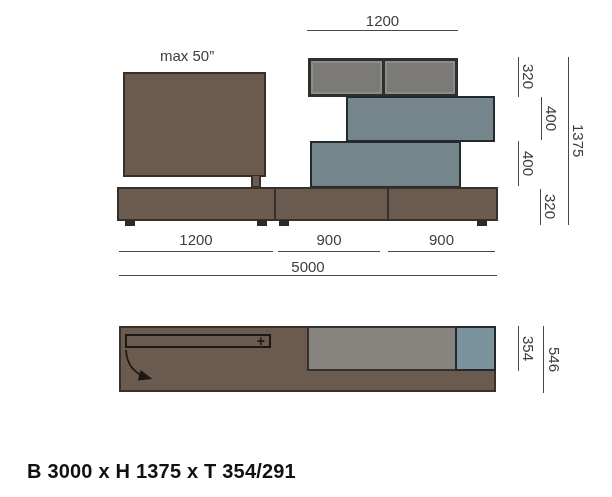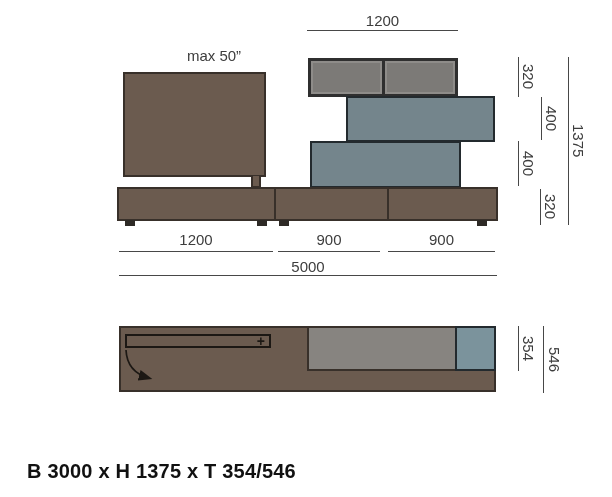--- a/index.html
+++ b/index.html
@@ -37,21 +37,21 @@
 </head>
 <body>
 
 <div id="canvas">
 
   <div class="box" style="left:0;top:0;width:568px;height:290px;">
 
     <div class="dimlabel-h" style="left:307px;top:13px;width:151px;">1200</div>
     <div class="hline" style="left:307px;top:30px;width:151px;"></div>
 
-    <div class="dimlabel-h" style="left:160px;top:48px;width:108px;text-align:center;">max 50”</div>
+    <div class="dimlabel-h" style="left:160px;top:48px;width:108px;text-align:left;">max 50”</div>
 
     <div class="box brown" style="left:123px;top:72px;width:143px;height:105px;"></div>
 
     <div class="box brown" style="left:251px;top:176px;width:10px;height:12px;border-top:none;"></div>
 
     <div class="box shelfunit" style="left:308px;top:58px;width:150px;height:39px;">
       <div class="compartment"></div>
       <div class="compartment"></div>
     </div>
 
@@ -118,15 +118,15 @@
       <path d="M 6 4 Q 7 26 29 32" fill="none" stroke="#1c1814" stroke-width="1.7" marker-end="url(#ah)"></path>
     </svg>
 
     <div class="vline" style="left:518px;top:36px;height:45px;"></div>
     <div class="dimlabel-v" style="left:521px;top:36px;height:45px;">354</div>
 
     <div class="vline" style="left:543px;top:36px;height:67px;"></div>
     <div class="dimlabel-v" style="left:546px;top:36px;height:67px;align-items:flex-start;padding-left:1px;">546</div>
   </div>
 
-  <div class="caption" style="left:27px;top:460px;">B 3000 x H 1375 x T 354/546</div>
+  <div class="caption" style="left:27px;top:460px;">B 3000 x H 1375 x T 354/291</div>
 
 </div>
 
 </body></html>

